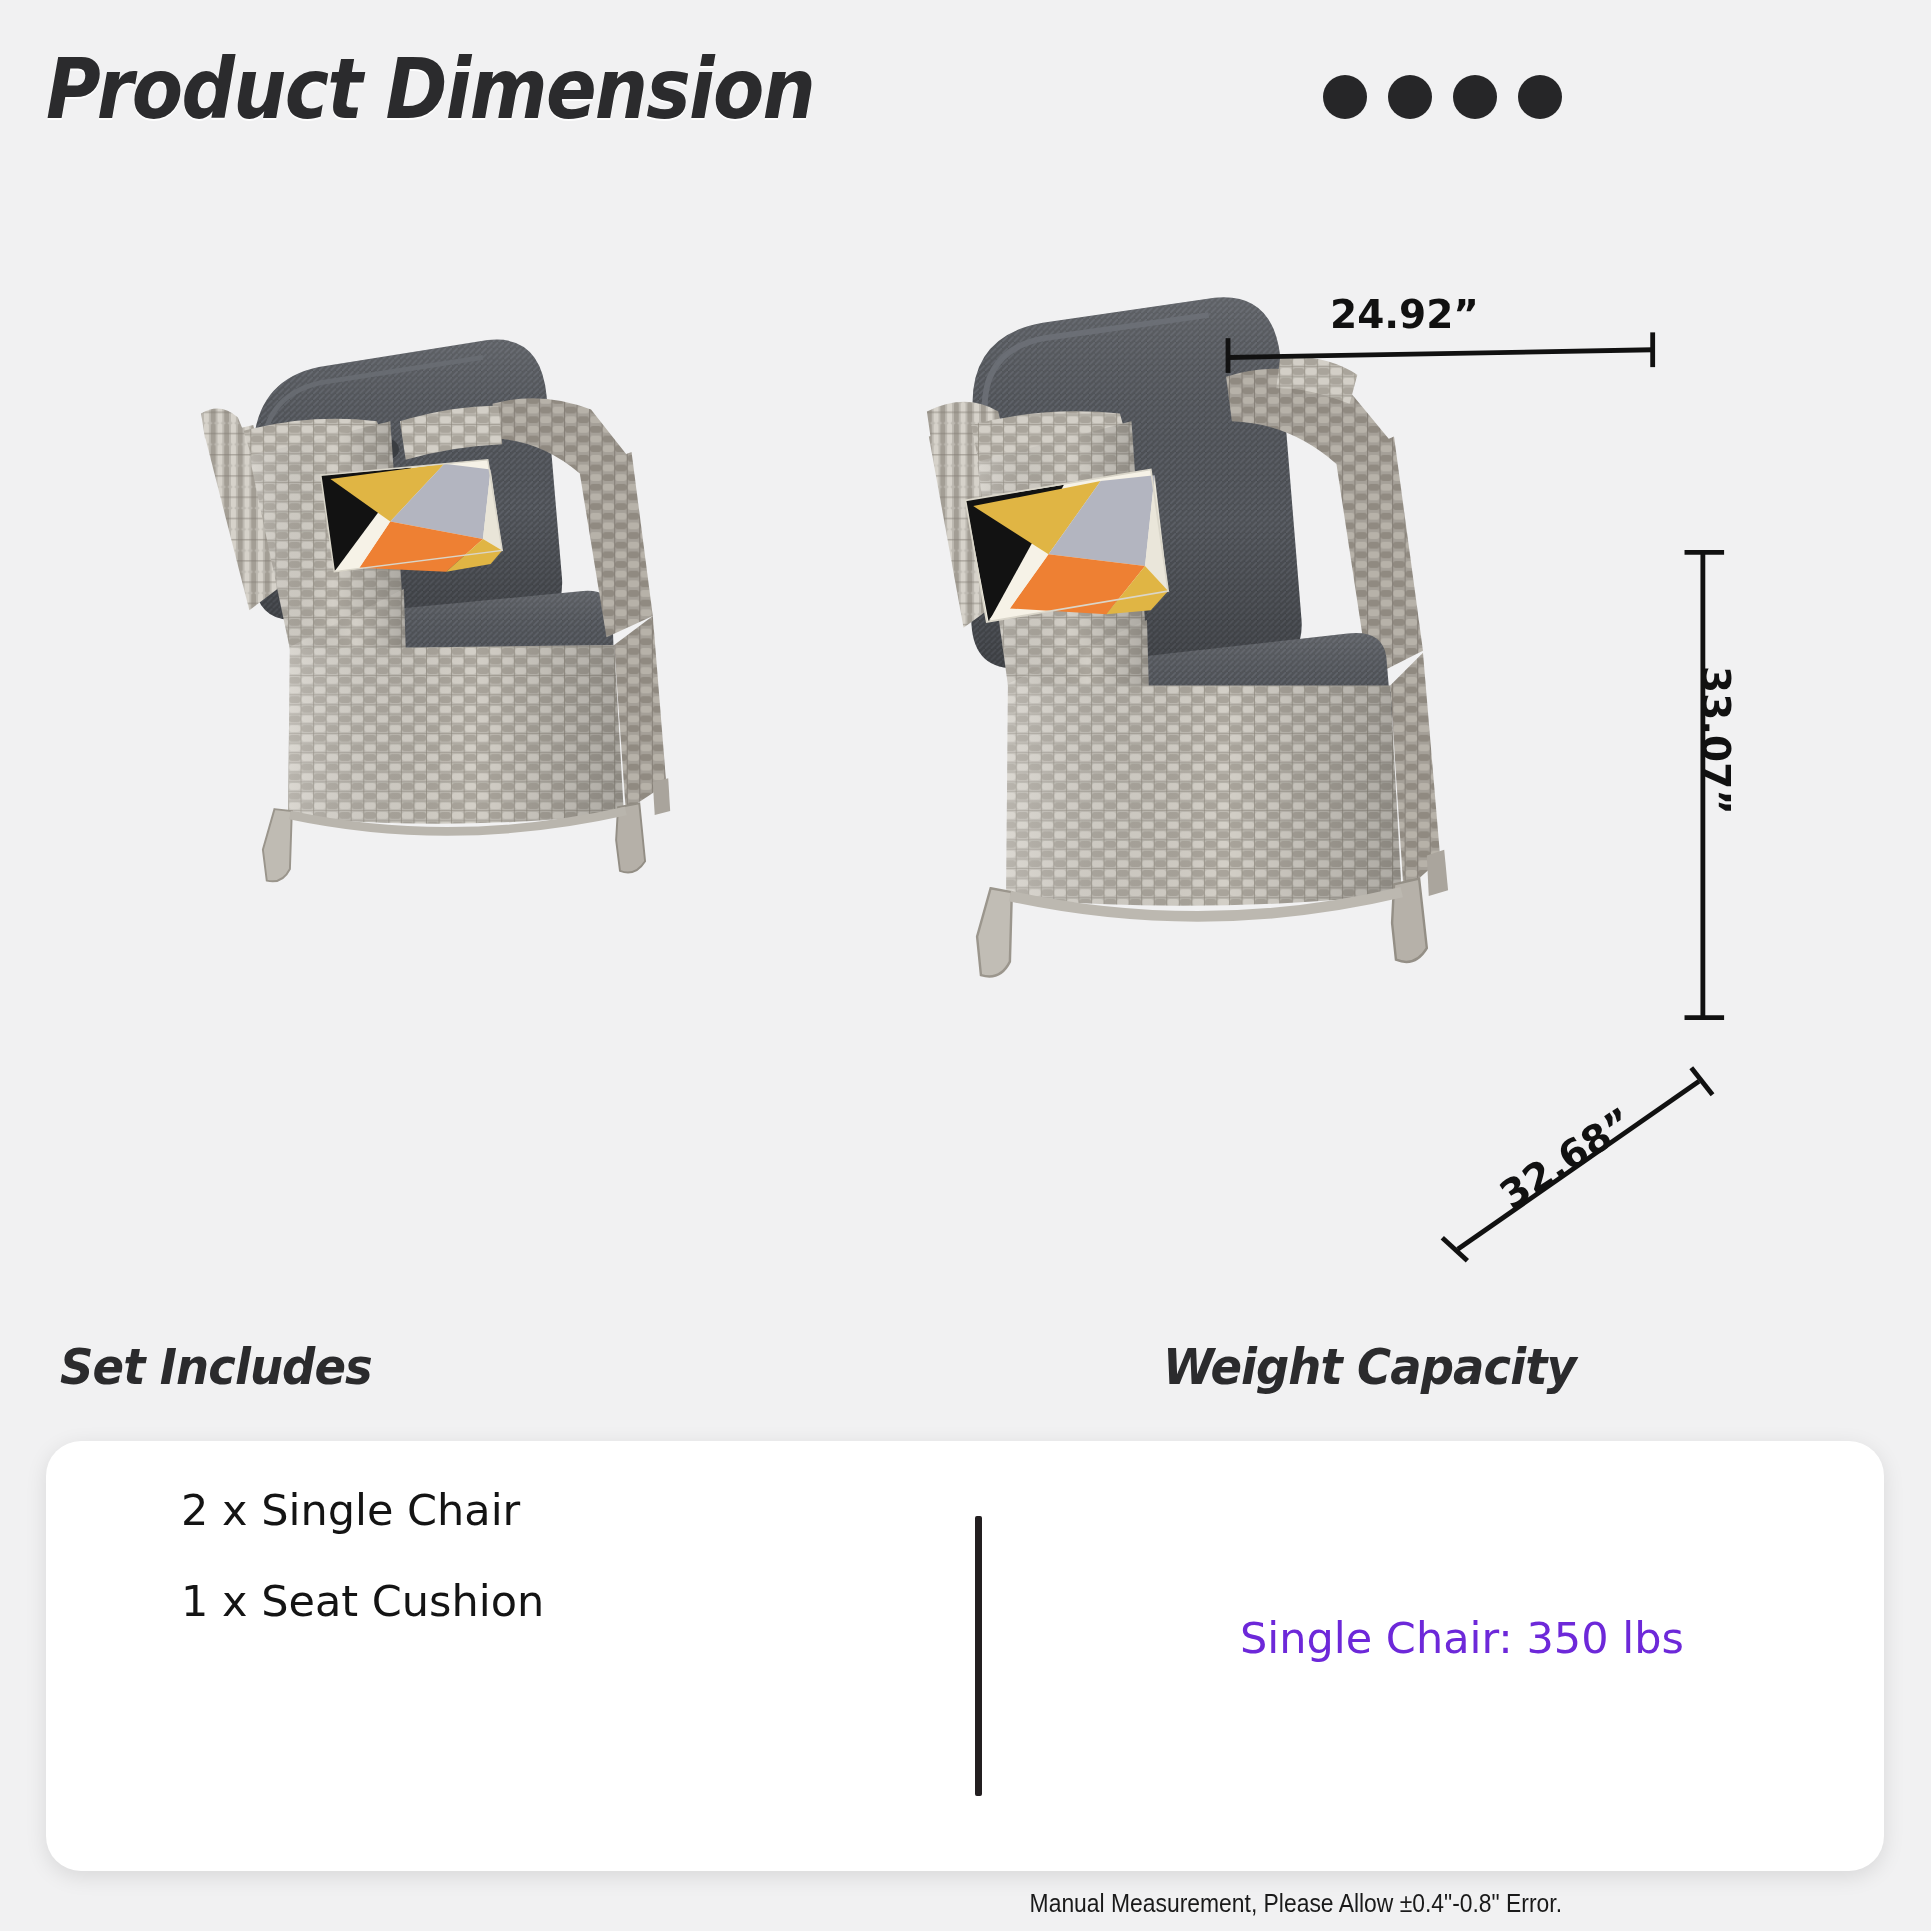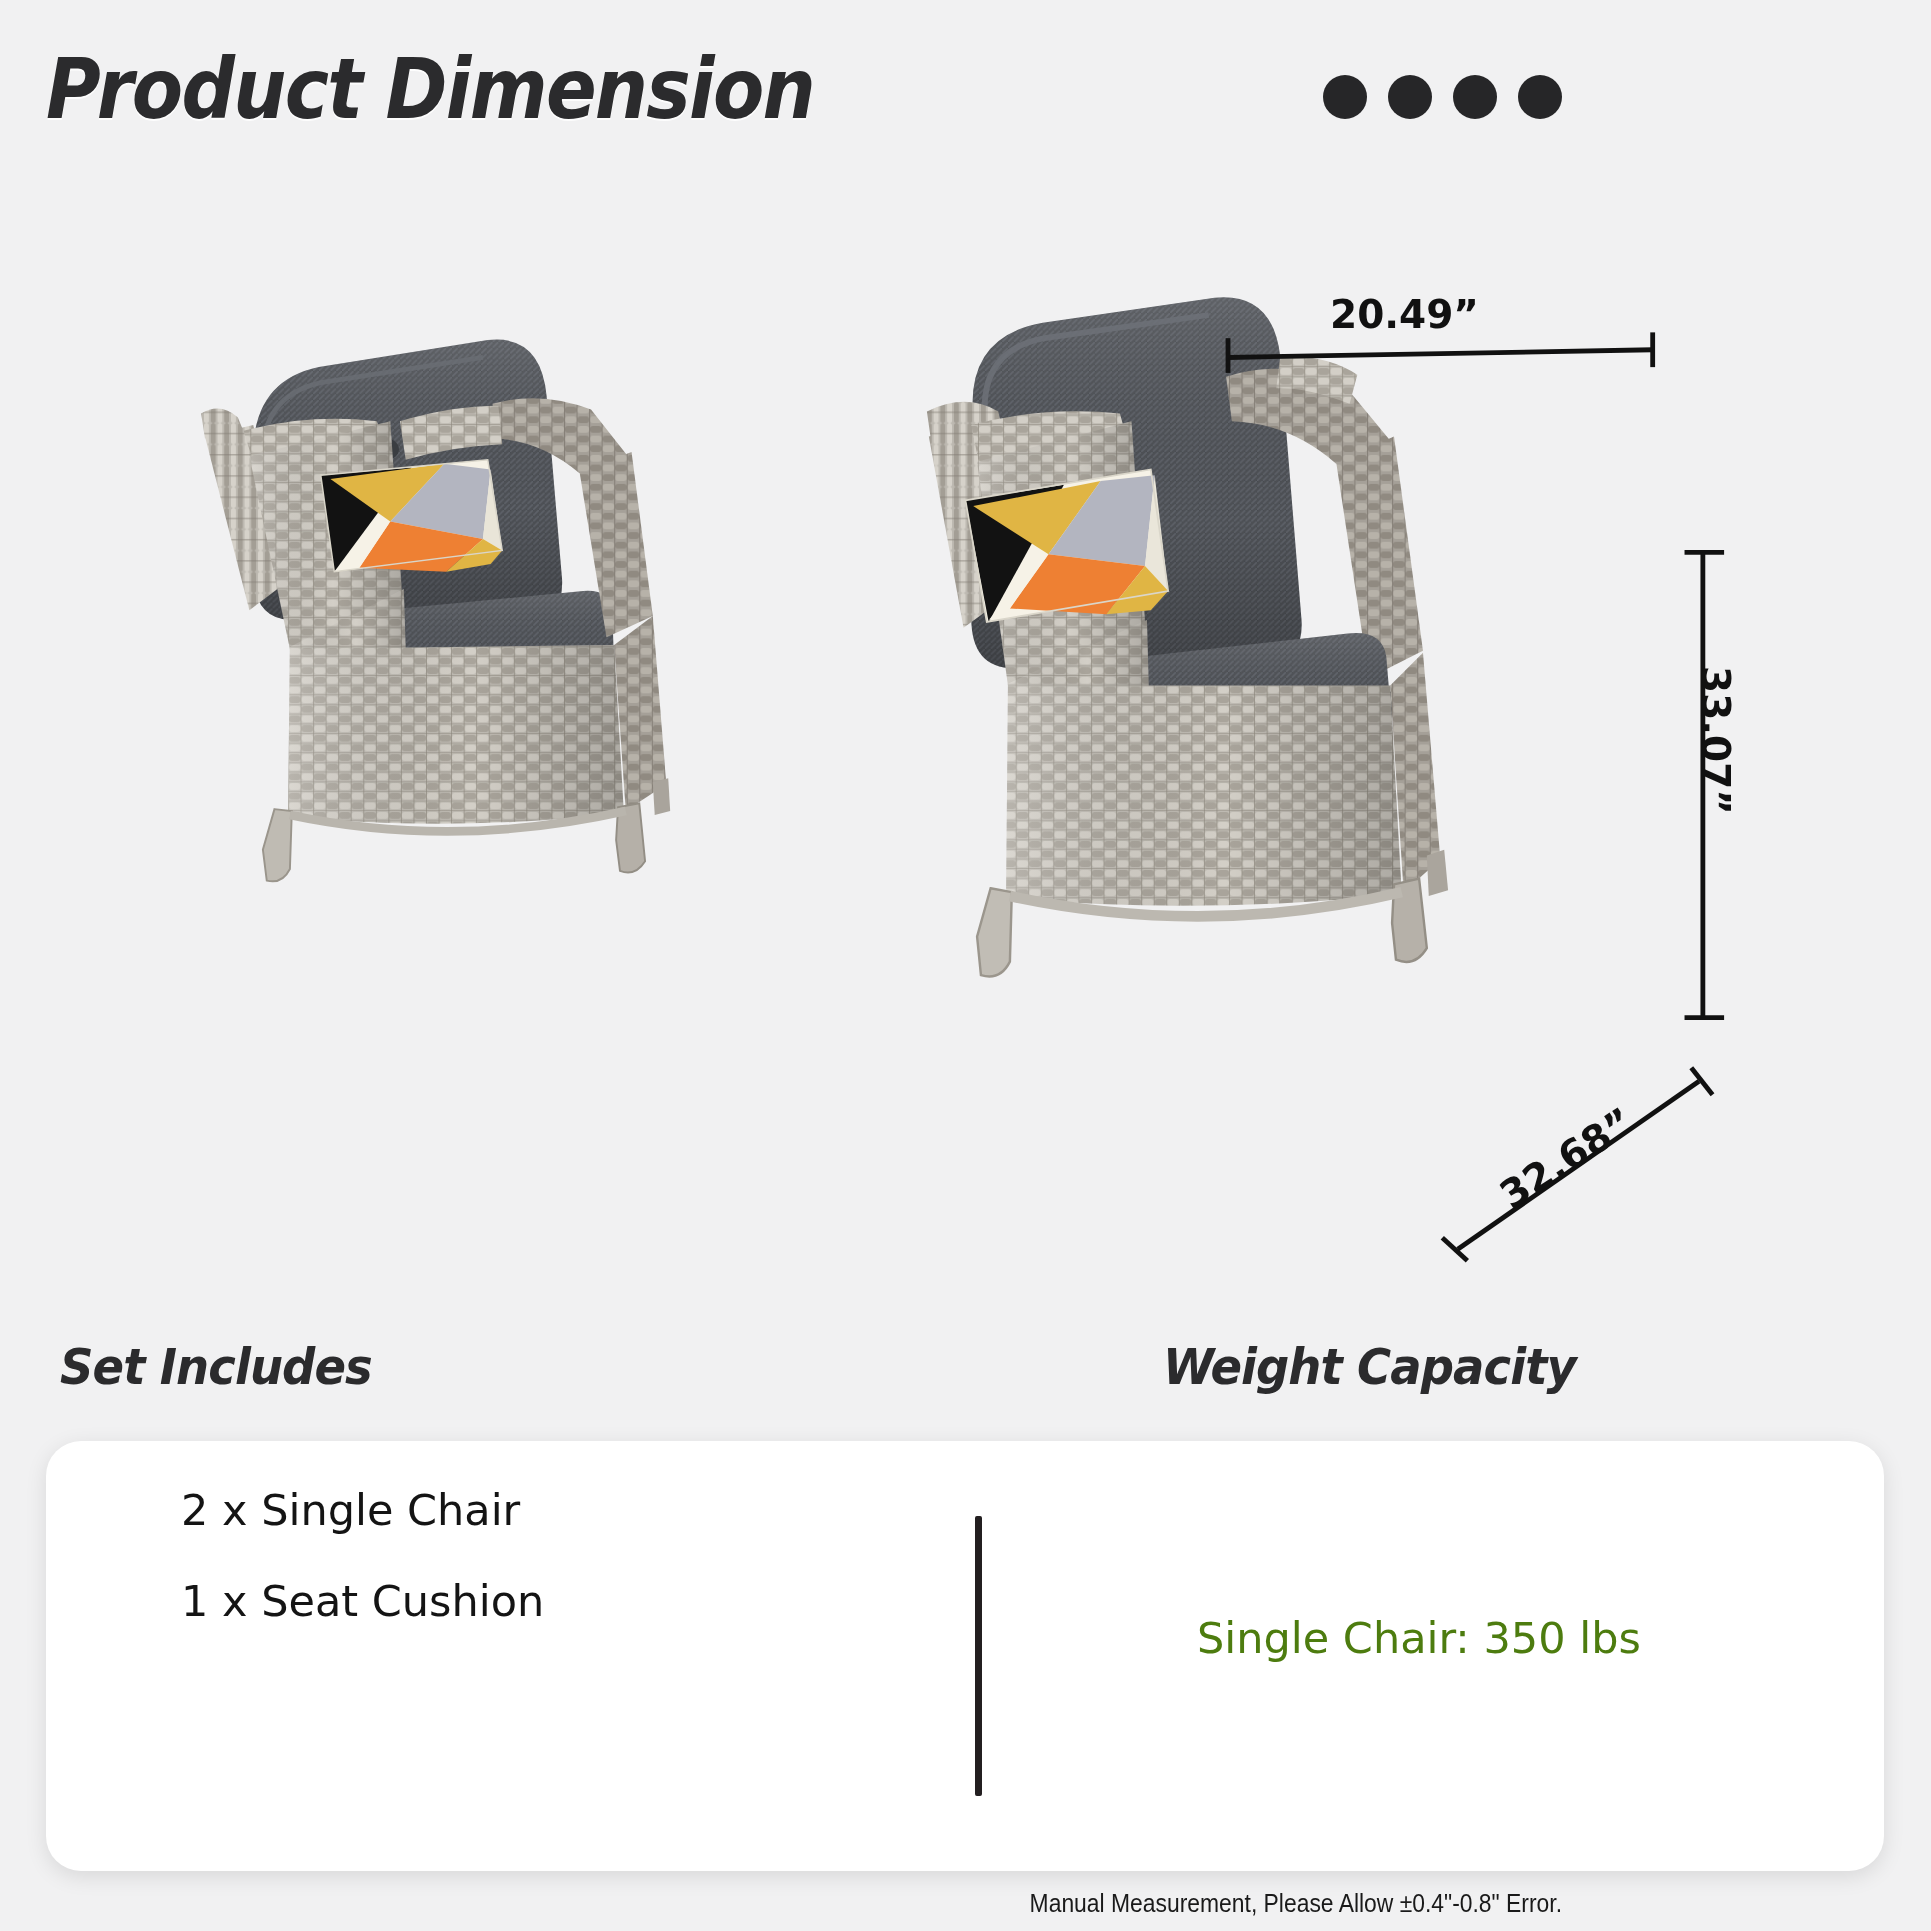--- a/index.html
+++ b/index.html
@@ -69,23 +69,23 @@
   .includes-list li{
     list-style:none;
     font-family:"DejaVu Sans", sans-serif;
     font-size:43px; color:#141414; white-space:nowrap;
   }
   .divider{
     position:absolute; left:929px; top:75px;
     width:6.8px; height:280px; background:#231f20; border-radius:1.9px;
   }
   .weight-text{
-    position:absolute; left:1151px; top:172px;
-    font-family:"DejaVu Sans", sans-serif;
-    font-size:43px; color:#4d7c0f; white-space:nowrap;
+    position:absolute; left:1194px; top:172px;
+    font-family:"DejaVu Sans", sans-serif;
+    font-size:43px; color:#6d28d9; white-space:nowrap;
   }
 
   
   .footer-note{
     position:absolute; right:46px; top:1888px;
     font-family:"Liberation Sans", sans-serif;
     font-size:26px; color:#1a1a1a; white-space:nowrap;
     transform:scaleX(.88); transform-origin:right top;
   }
 </style>
@@ -293,21 +293,21 @@
         <path d="M1764 332 V814"></path>
       </g>
       <g stroke="#111" stroke-width="5" fill="none">
         <path d="M1494 1042 L1520 1066"></path>
         <path d="M1510 1054 L1760 880"></path>
         <path d="M1752 866 L1774 894"></path>
       </g>
     </svg>
   </div>
 
-  <div class="dim-label" id="dim-w">20.49”</div>
+  <div class="dim-label" id="dim-w">24.92”</div>
   <div class="dim-label" id="dim-h">33.07”</div>
   <div class="dim-label" id="dim-d">32.68”</div>
 
   <div class="sec-head" id="head-set">Set Includes</div>
   <div class="sec-head" id="head-weight">Weight Capacity</div>
 
   <div class="card">
     <div class="card-inner">
       <ul class="includes-list">
         <li>2 x Single Chair</li>

